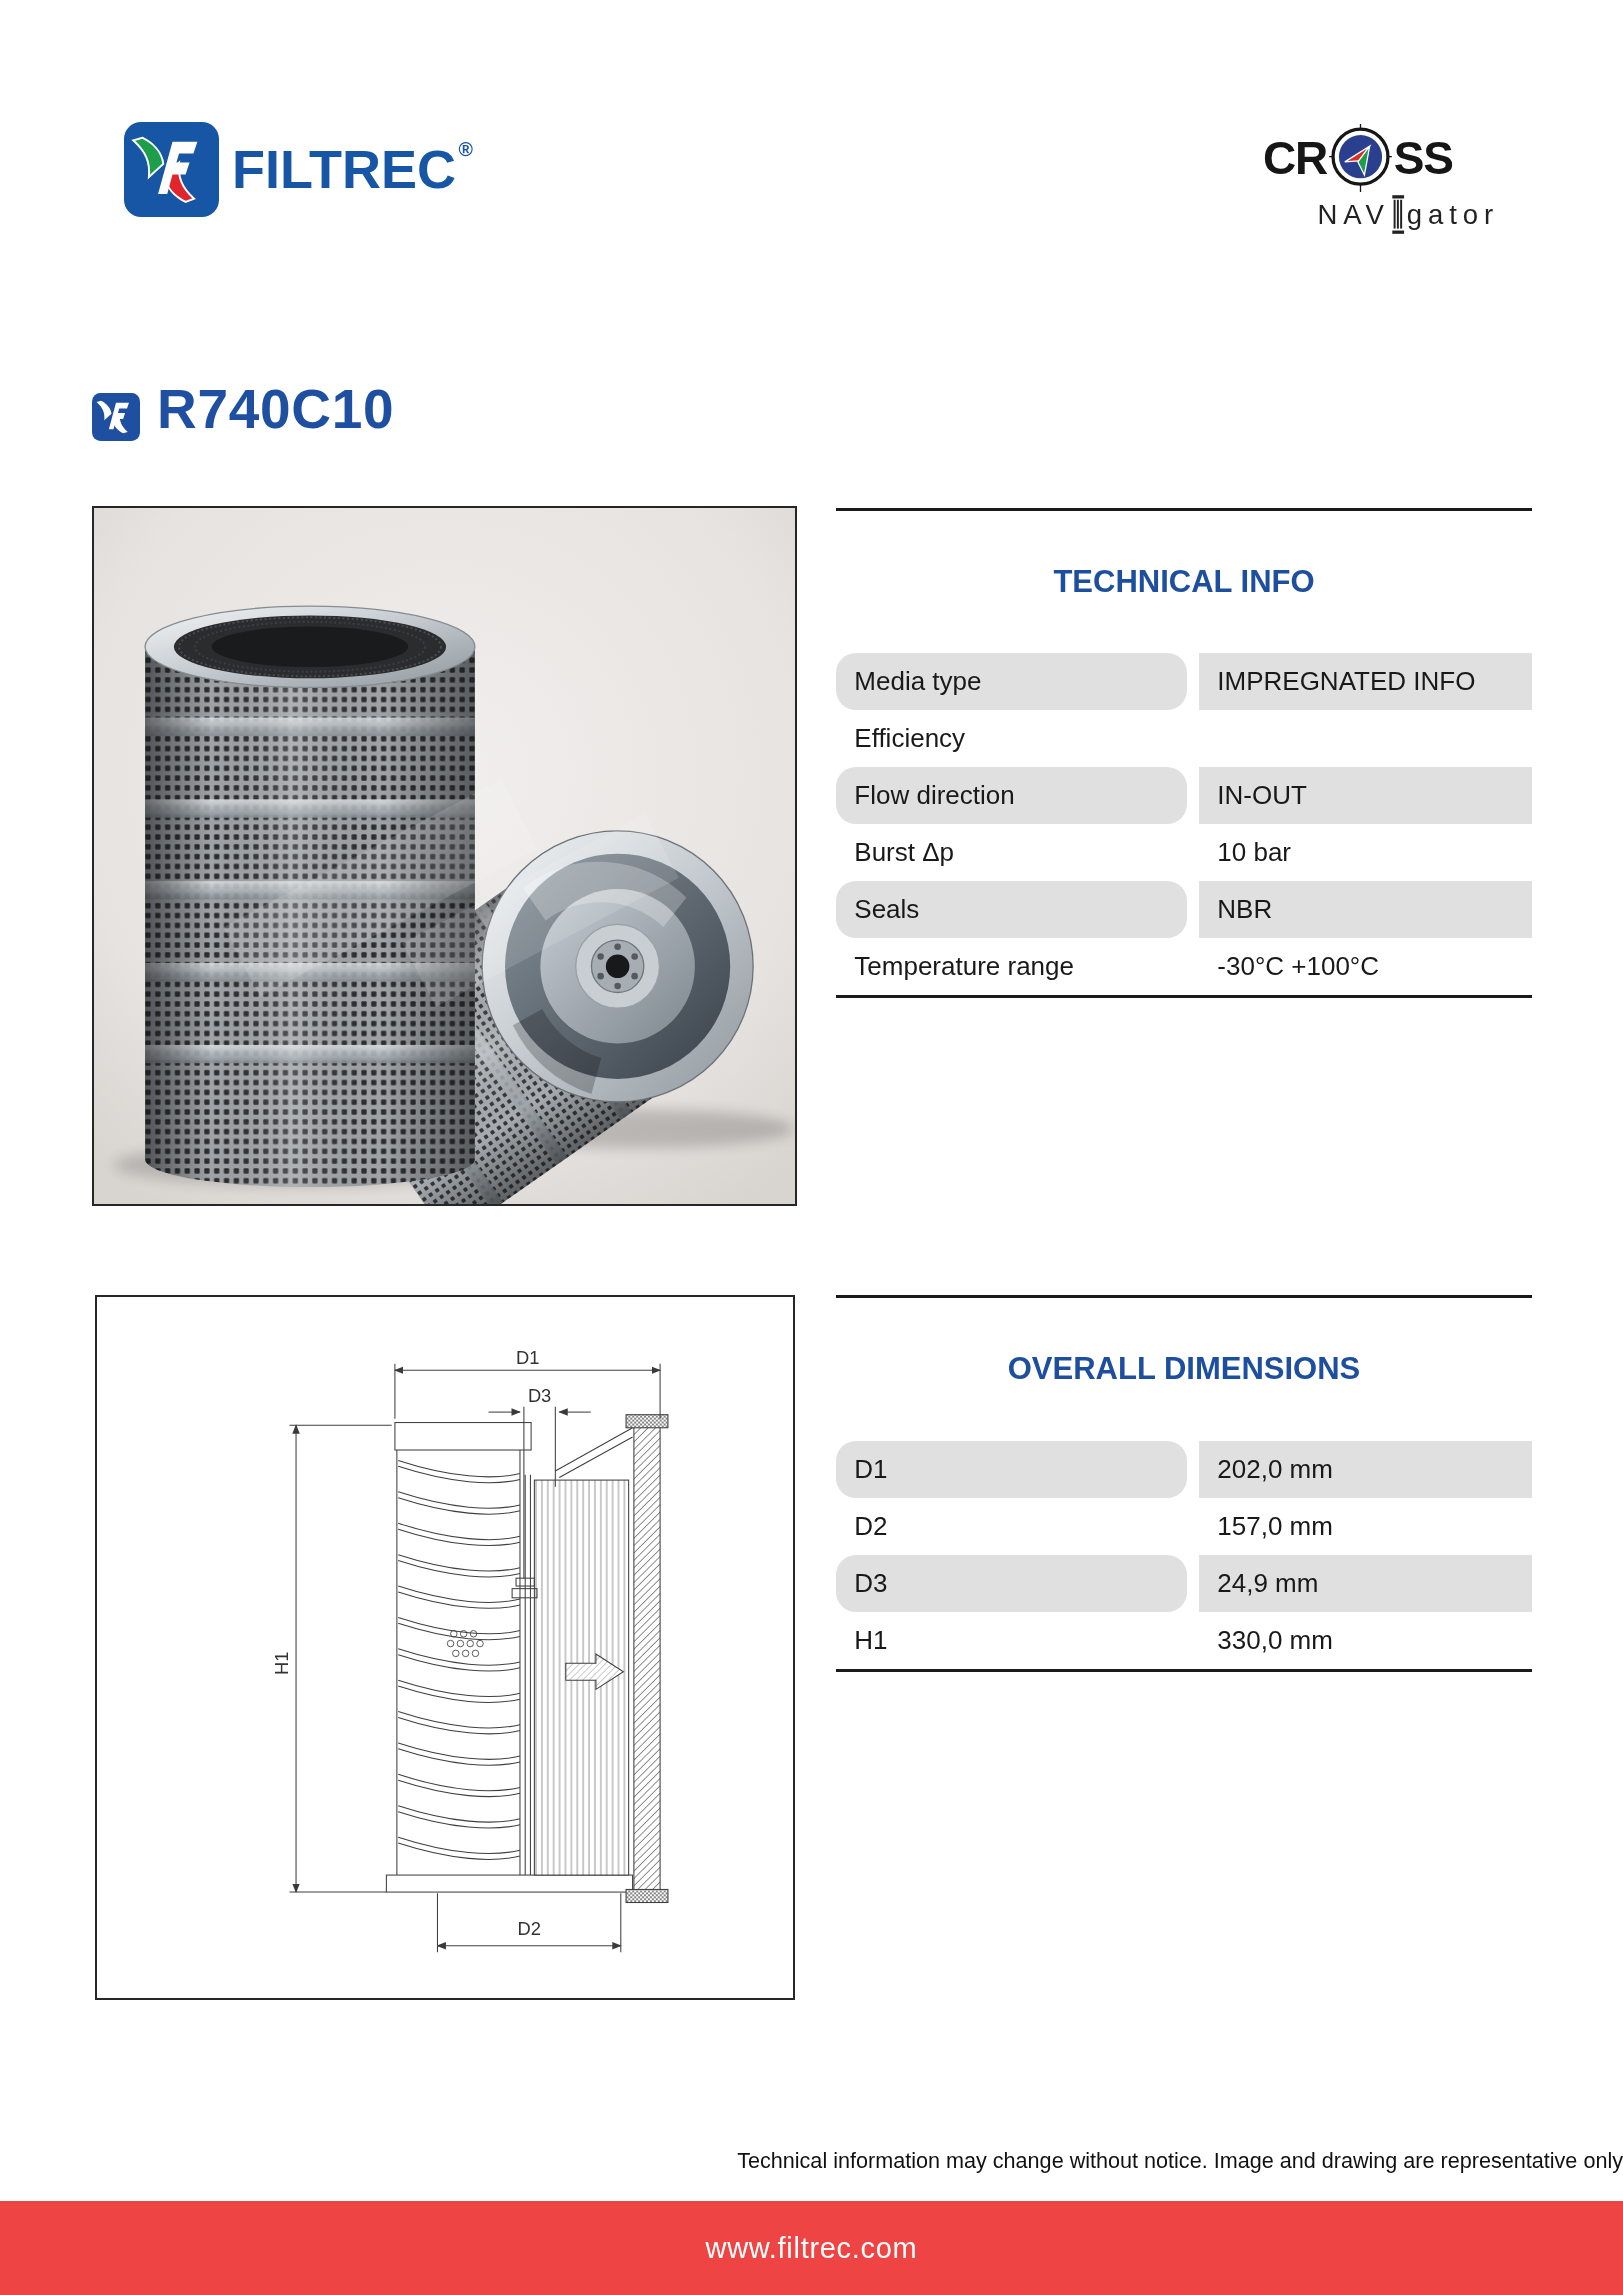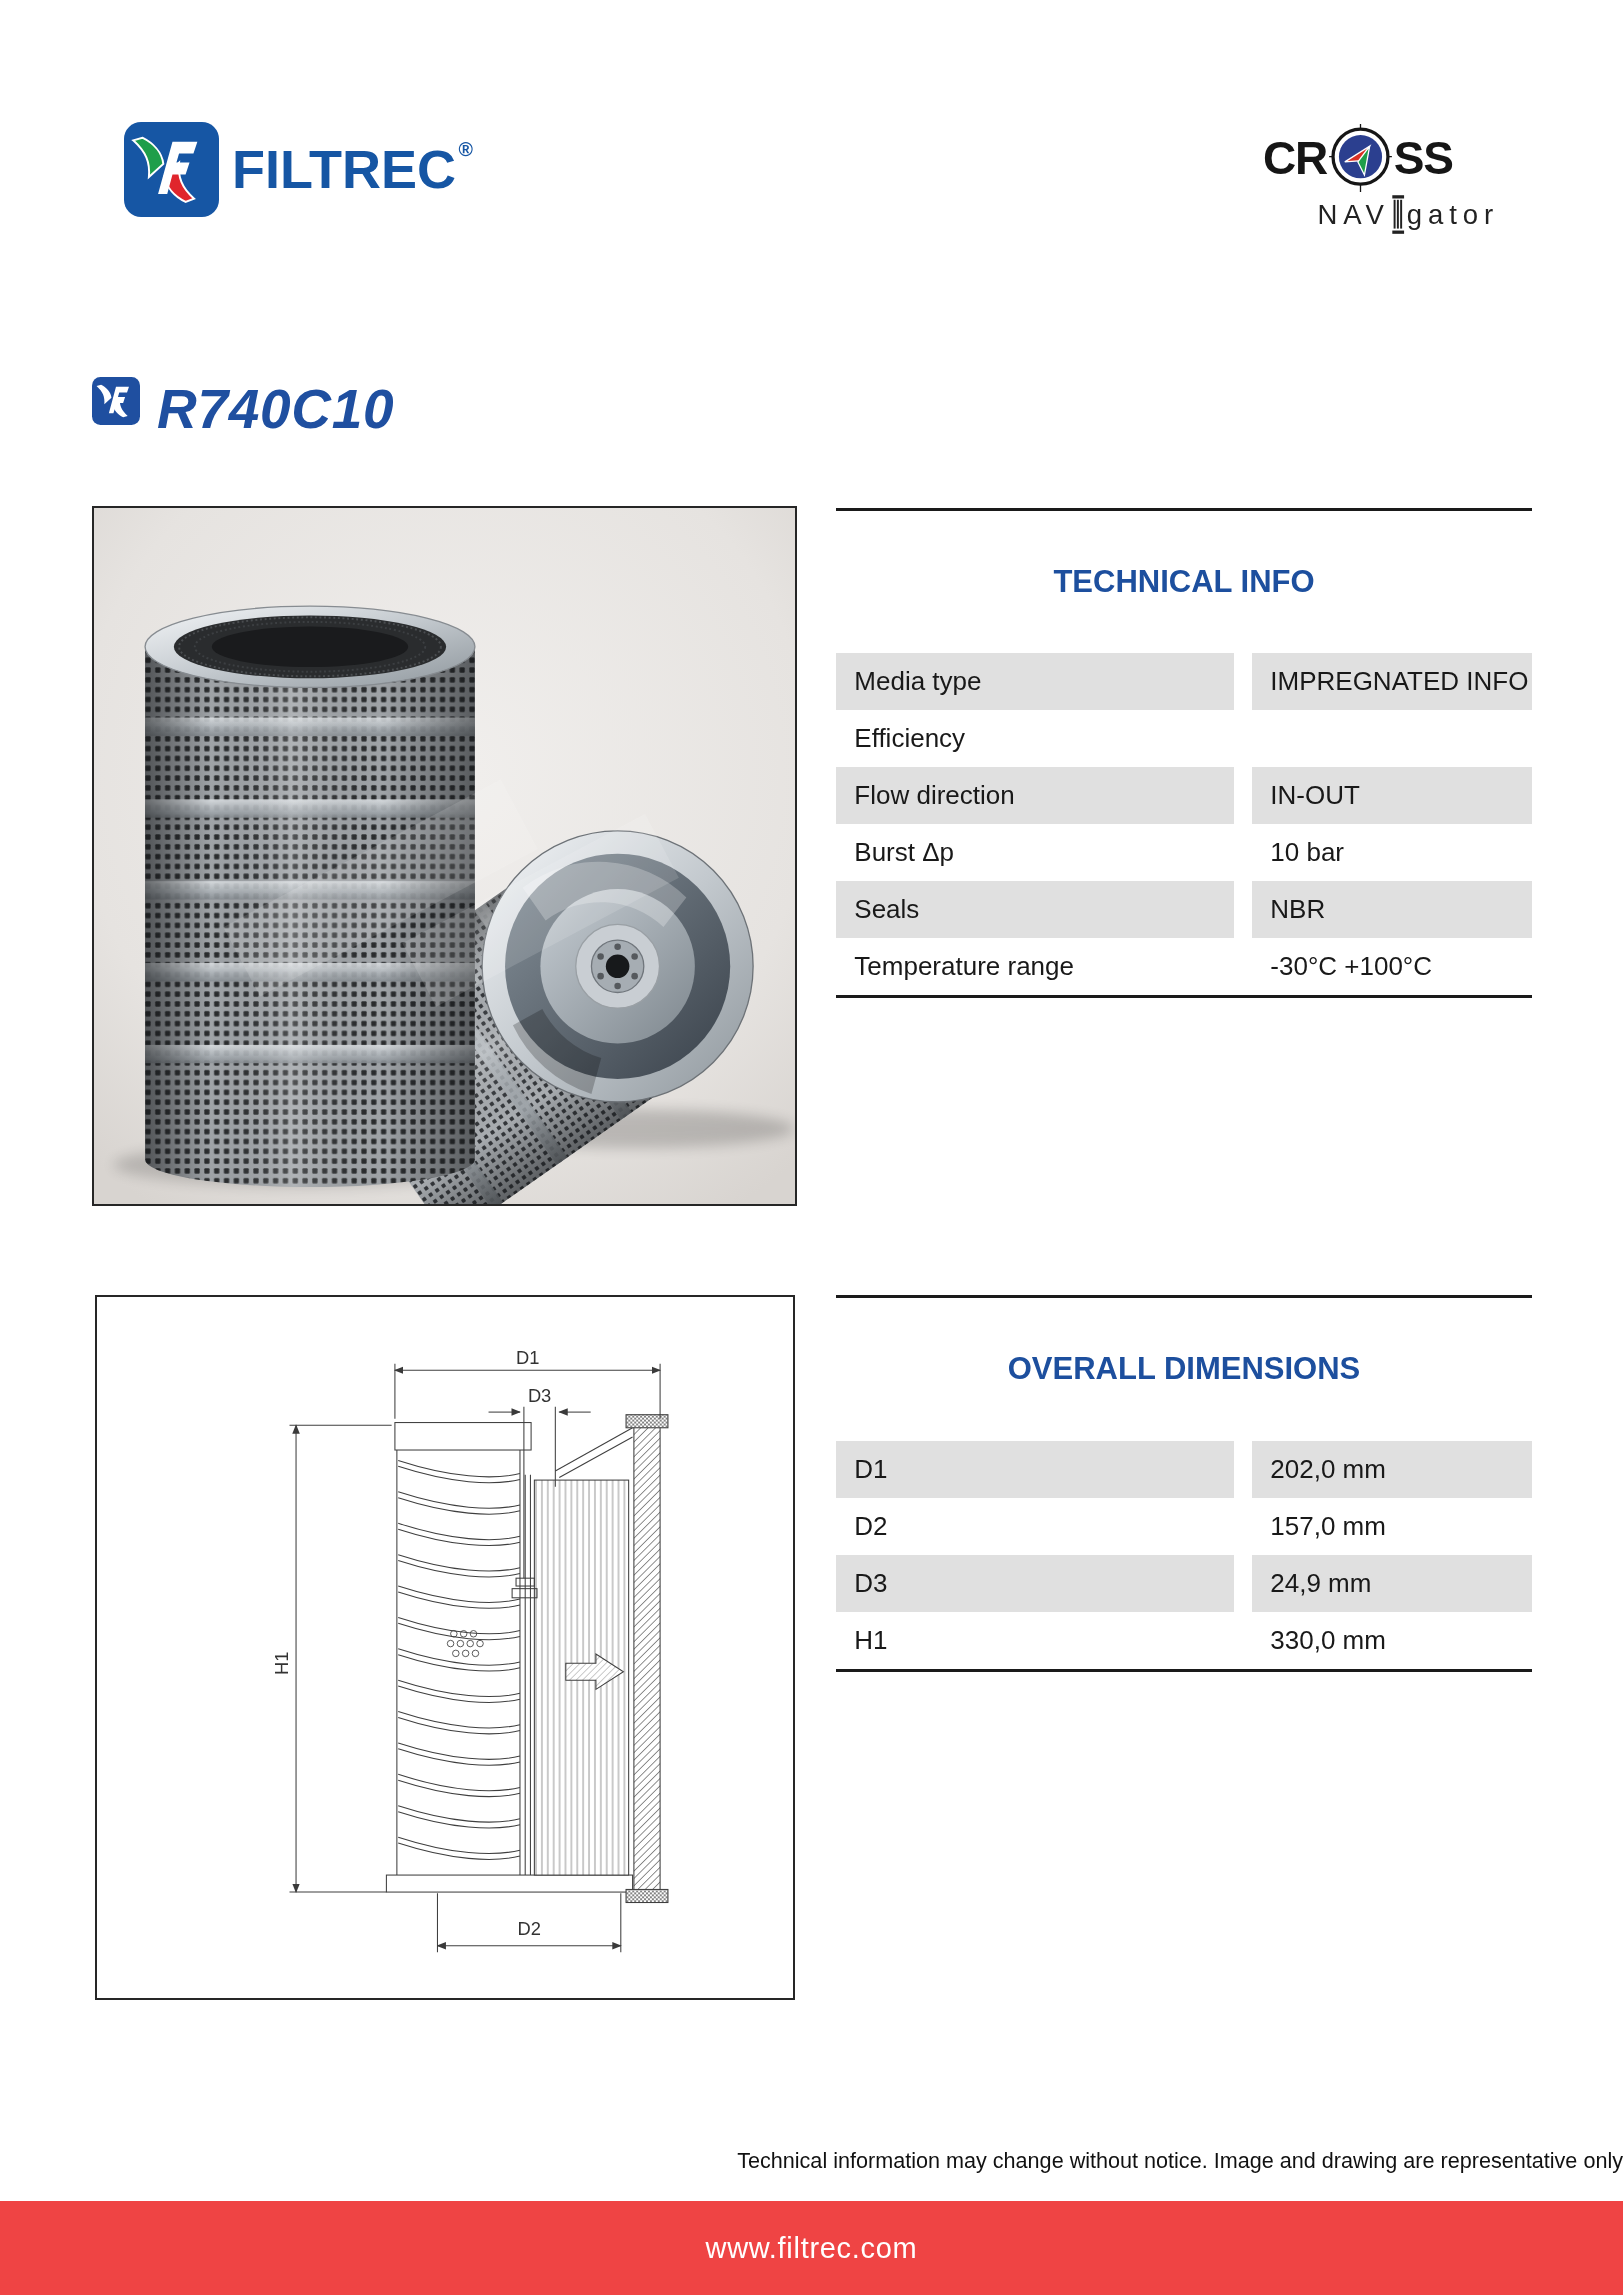--- a/index.html
+++ b/index.html
@@ -14,36 +14,36 @@
   .f-mark { width:95px; height:95px; display:block; }
   .f-word { font-size:54px; font-weight:800; color:#1656A4; letter-spacing:0; margin-left:13px; line-height:95px; }
   .f-reg  { font-size:19.6px; font-weight:700; color:#1656A4; position:relative; top:-19.6px; left:2.6px; }
 
   .logo-cross { position:absolute; left:1263px; top:124px; width:236px; }
   .cross-row { display:flex; align-items:center; justify-content:flex-start; font-size:46px; font-weight:700; letter-spacing:-1.3px; color:#161616; line-height:65px; }
   .nav-row { display:flex; align-items:center; justify-content:flex-end; font-size:27.5px; font-weight:400; letter-spacing:5.9px; color:#222; margin-top:2.6px; }
   .nav-col-icon { margin:0 1.3px; }
 
   
-  .product-title { position:absolute; left:92px; top:377px; display:flex; align-items:flex-start; gap:17px;font-style:italic; }
+  .product-title { position:absolute; left:92px; top:377px; display:flex; align-items:flex-end; gap:17px; }
   .p-icon { width:48px; height:48px; display:block; }
   .product-code { font-size:55px; font-weight:800; color:#1F4FA0; letter-spacing:0.7px; }
 
   
   .photo-frame { position:absolute; left:92px; top:506px; width:705px; height:700px; border:2px solid #262626; background:#e9e7e4; }
   .photo-frame svg, .drawing-frame svg { display:block; width:100%; height:100%; }
   .drawing-frame { position:absolute; left:95px; top:1295px; width:700px; height:705px; border:2px solid #262626; background:#fff; }
 
   
   .rule { position:absolute; left:836px; width:696px; height:2.6px; background:#1a1a1a; }
   .sec-title { position:absolute; left:836px; width:696px; text-align:center; font-size:31px; font-weight:800; color:#1D4F9E; letter-spacing:0; }
   .spec-table { position:absolute; left:836px; width:696px; }
   .trow { display:flex; height:57px; }
   .cell { display:flex; align-items:center; padding-left:18.3px; font-size:26px; color:#191919; }
-  .cell.lab { width:398px; margin-right:18px; }
+  .cell.lab { width:351px; margin-right:12px;border-radius:20px; }
   .cell.val { flex:1; }
   .shade { background:#E0E0E0; }
   .subc { font-size:15.7px; position:relative; top:9.8px; }
 
   
   .footer-note { position:absolute; left:0; top:2148px; width:1623px; text-align:right; font-size:21.6px; color:#111; }
   .bottom-bar { position:absolute; left:0; top:2201px; width:1623px; height:95px; background:#ef4444; display:flex; align-items:center; justify-content:center; }
   .site { color:#ffffff; font-size:29px; letter-spacing:0.7px; }
 </style>
 </head>

